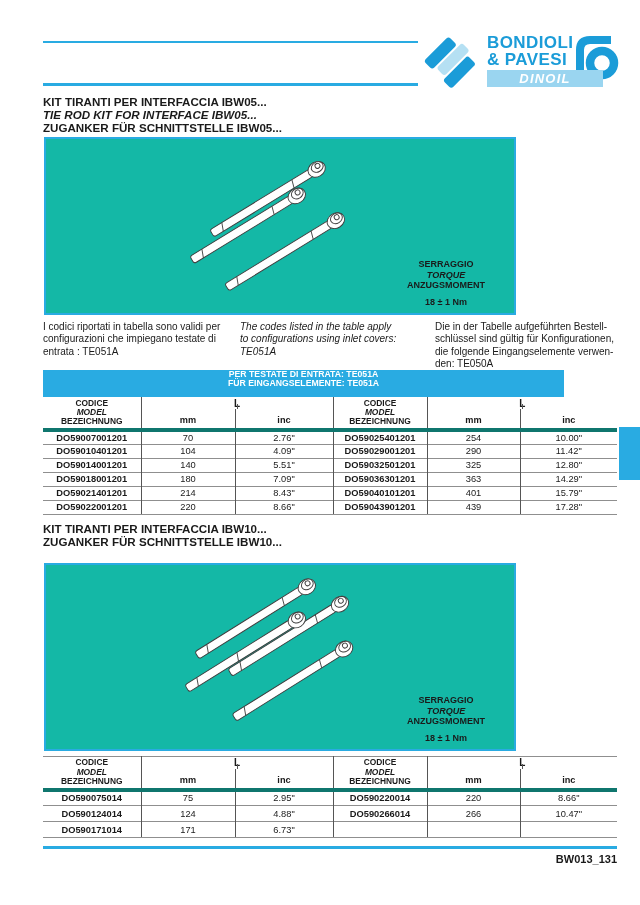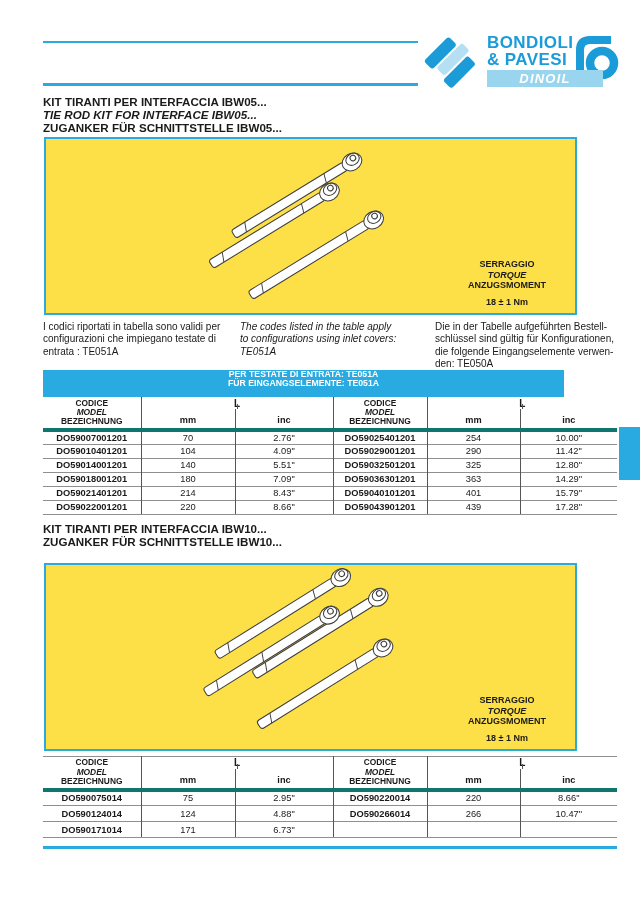--- a/index.html
+++ b/index.html
@@ -30,21 +30,21 @@
   #logo .dinoil-bar span{color:#fff;font-weight:bold;font-style:italic;font-size:13px;letter-spacing:1.2px}
 
   
   .title-block{left:43px;width:574px}
   #title1{top:95px}
   #title2{top:522px}
   .title-line{font-size:11.6px;font-weight:bold;line-height:13px;color:var(--ink)}
   .it{font-style:italic}
 
   
-  .draw-box{left:44px;width:533px;border:2px solid var(--accent);background:#fde047}
+  .draw-box{left:44px;width:472px;border:2px solid var(--accent);background:#14b8a6}
   #box1{top:137px;height:178px}
   #box2{top:563px;height:188px}
   .draw-box svg{position:absolute;left:0;top:0;width:100%;height:100%}
   .torque{position:absolute;right:2px;bottom:6px;width:132px;text-align:center;font-size:9px;font-weight:bold;line-height:10.5px;color:var(--ink)}
   .torque .val{margin-top:6px}
 
   
   #notes{left:43px;top:321px;width:574px;display:flex}
   .note{font-size:10px;line-height:12.4px;white-space:pre-line;color:var(--ink)}
   .note.c1{width:197px}
@@ -370,15 +370,16 @@
           <td>171</td>
           <td>6.73"</td>
           <td class="code"></td>
           <td></td>
           <td></td>
         </tr>
       </tbody>
   </table>
 
   <div class="abs rule" id="rule-bottom"></div>
+  <div class="abs" id="footer-code">BW013_131</div>
   <div class="abs" id="page-tab"></div>
 
 </div>
 
 </body></html>

